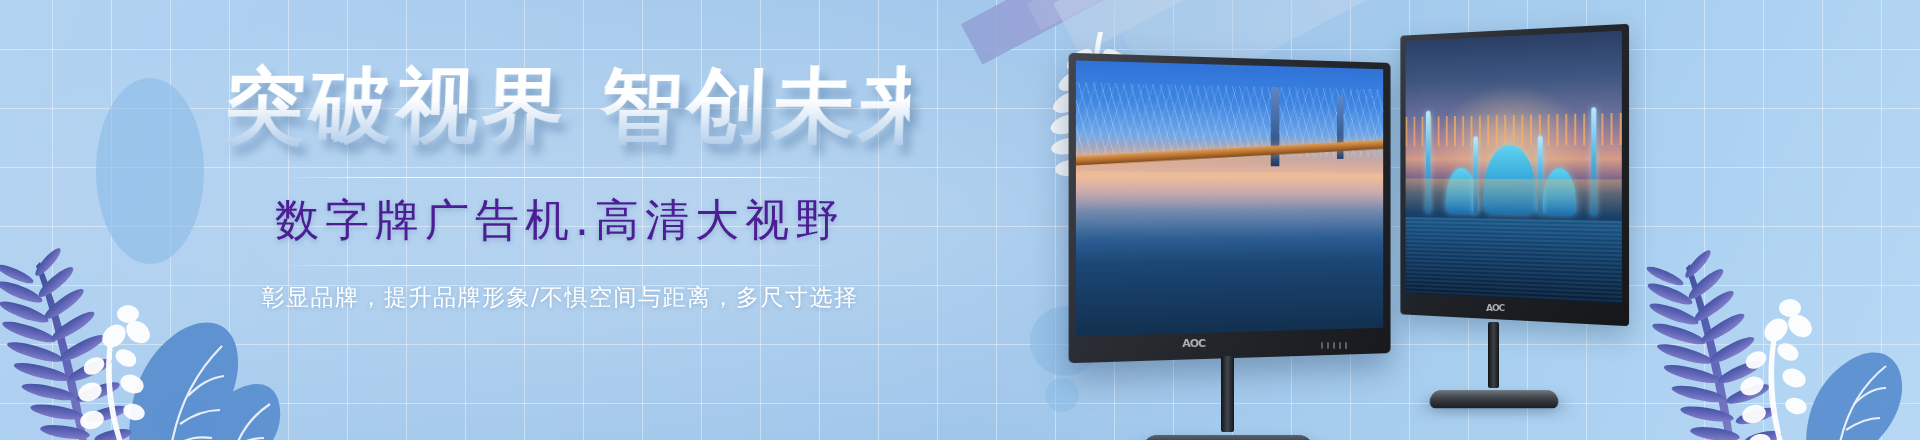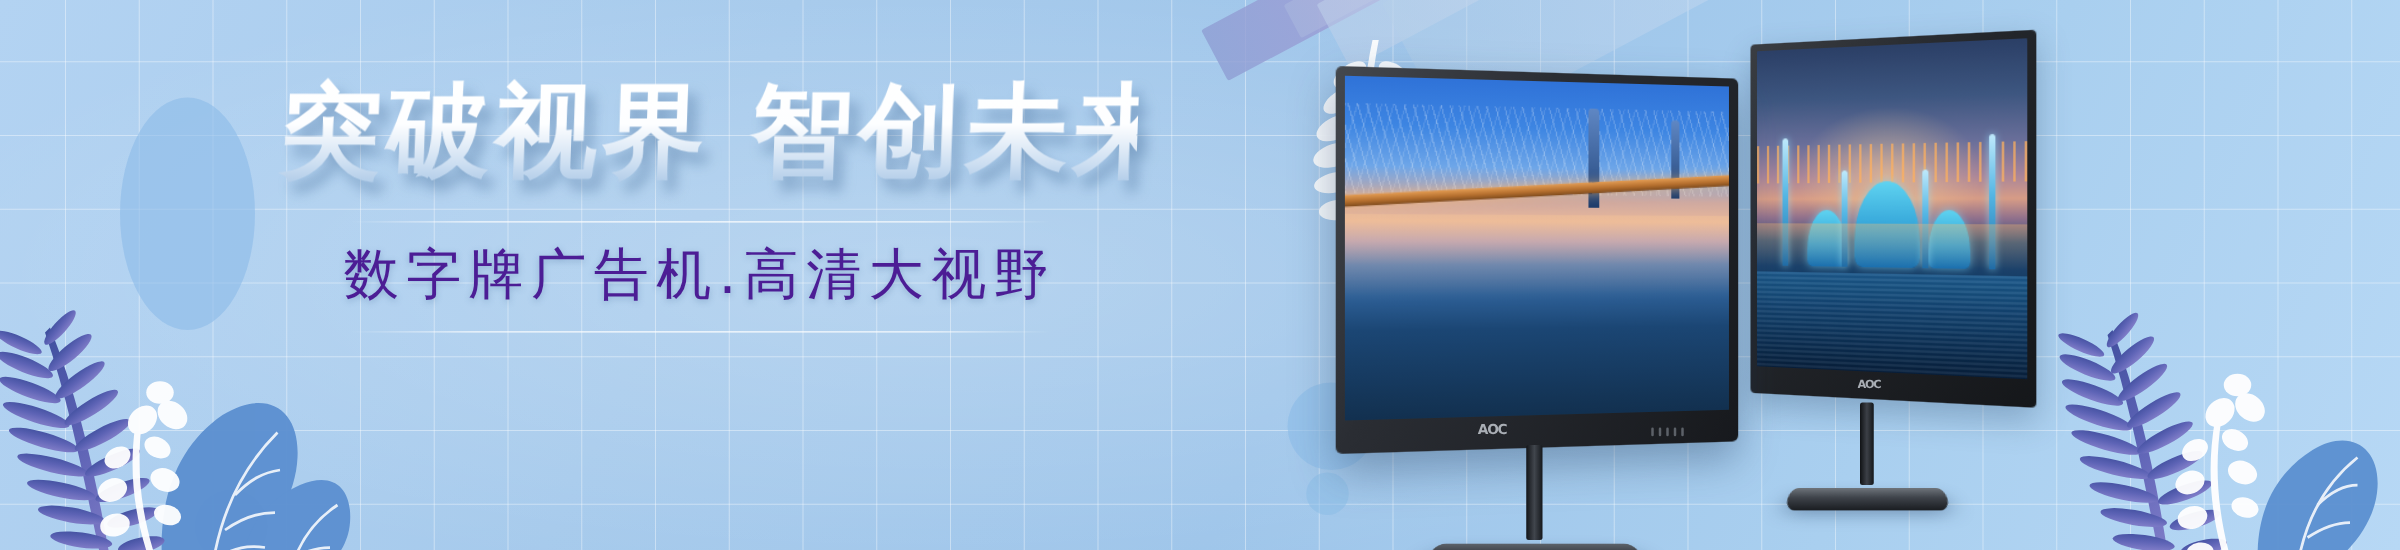--- a/index.html
+++ b/index.html
@@ -519,20 +519,21 @@
 
   <div class="copy">
     <div class="headline">突破视界 智创未来</div>
 
     <div class="rule"></div>
 
     <div class="subhead">数字牌广告机.高清大视野</div>
 
     <div class="rule rule-lower"></div>
 
+    <div class="tagline">彰显品牌，提升品牌形象/不惧空间与距离，多尺寸选择</div>
   </div>
 
   <div class="monitors">
 
     <div class="mon-rear">
       <div class="bezel"></div>
       <div class="screen">
         <div class="city-lights"></div>
         <div class="mosque">
           <div class="dome" style="left:38%; width:24%; height:78%;"></div>

